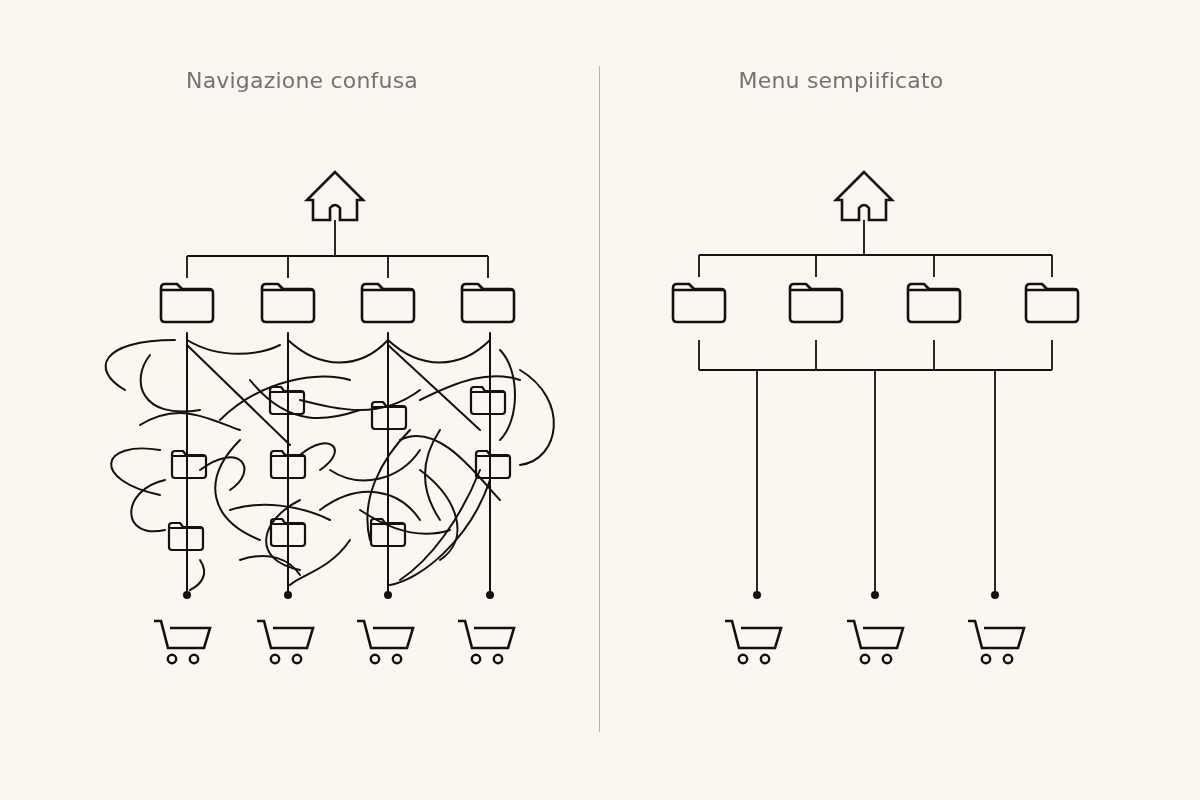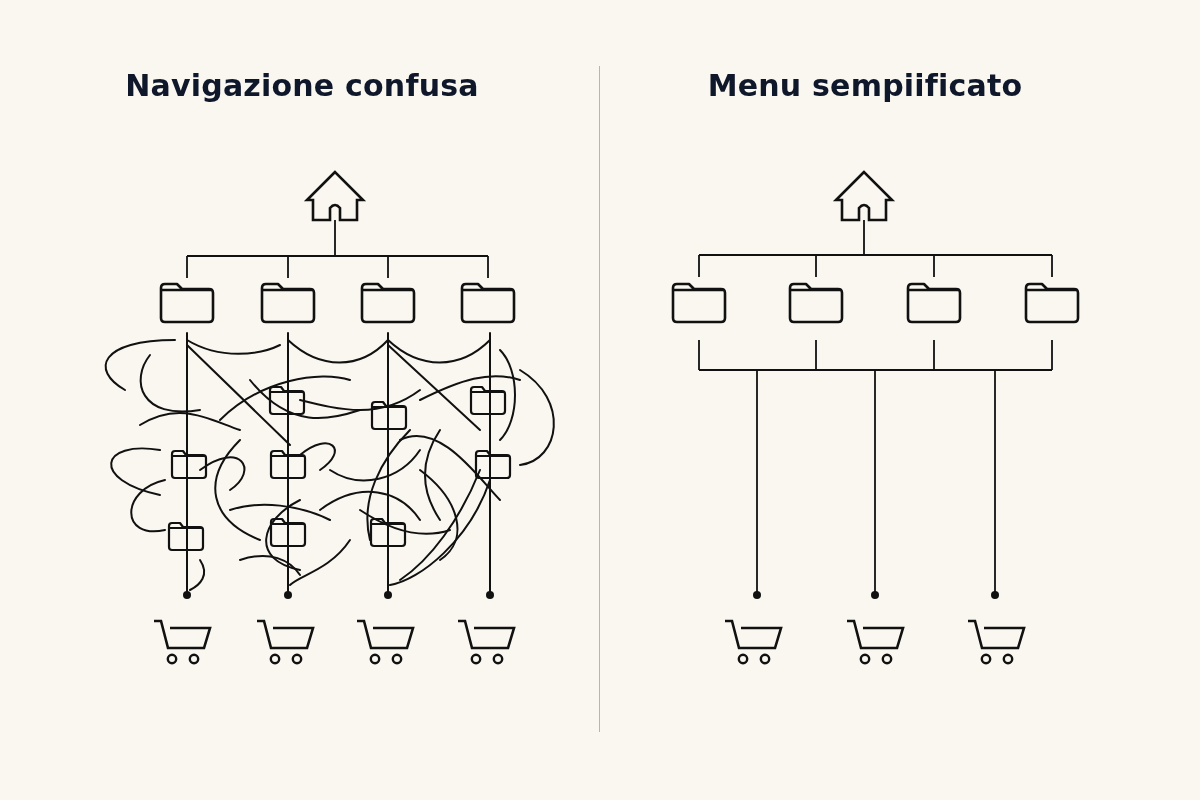--- a/index.html
+++ b/index.html
@@ -4,25 +4,25 @@
 <style>
   html, body { margin: 0; padding: 0; }
   body {
     width: 1200px; height: 800px; overflow: hidden;
     background: #faf6f0;
     font-family: "DejaVu Sans", sans-serif;
     position: relative;
   }
   .title {
     position: absolute; top: 68px;
-    font-size: 30px; font-weight: bold; color: #0f172a;
+    font-size: 22px; font-weight: normal; color: #737373;
     text-align: center; width: 600px; letter-spacing: 0.2px;
   }
   #title-left { left: 32px; width: 600px; margin-left: -30px; }
-  #title-right { left: 565px; width: 600px; }
+  #title-right { left: 541px; width: 600px; }
   .divider {
     position: absolute; left: 599px; top: 66px; width: 1px; height: 666px;
     background: #b9b5ae;
   }
   svg#diagram { position: absolute; left: 0; top: 0; }
 </style>
 </head>
 <body>
 
 <div class="title" id="title-left">Navigazione confusa</div>

